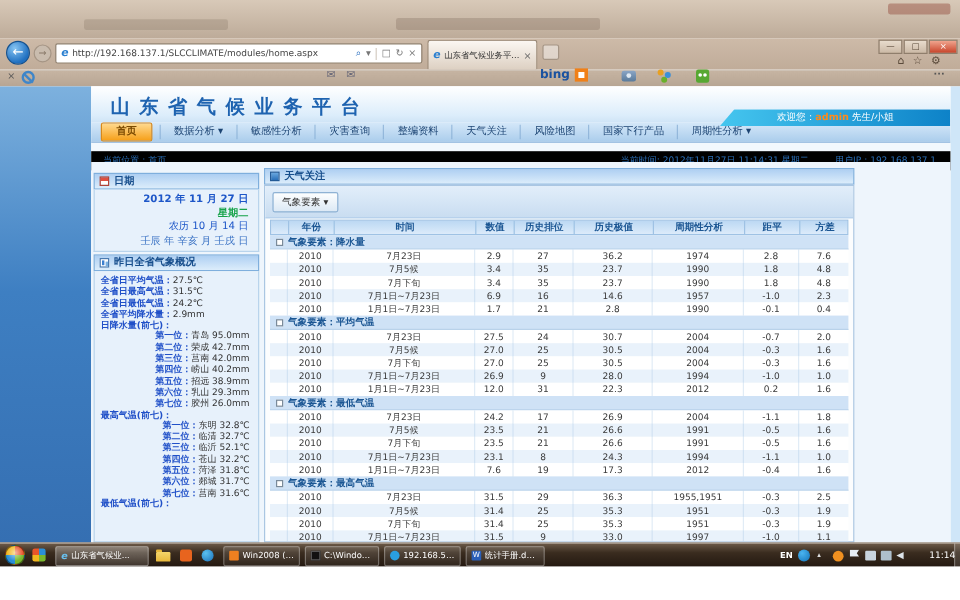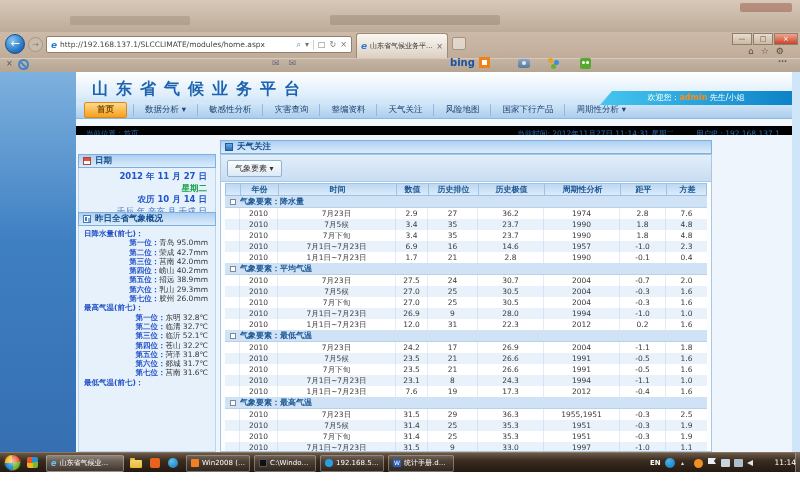--- a/index.html
+++ b/index.html
@@ -92,26 +92,26 @@
 .content { position:absolute; left:0; top:63px; width:716px; height:317px; background:#eef5fc; }
 
 
 .p-head { height:14px; background:linear-gradient(180deg,#aecff2,#dcedfb); border:1px solid #7fafdd;
   display:flex; align-items:center; gap:4px; padding:0 4px; font-size:8.5px; font-weight:bold; color:#174e8c; }
 .ico-cal { width:8px; height:8px; background:linear-gradient(180deg,#e05040 0 3px,#fff 3px); border:1px solid #b04438; }
 .ico-chart { width:8px; height:8px; background:#fff; border:1px solid #4a7ab0; position:relative; }
 .ico-chart::after { content:""; position:absolute; left:1px; bottom:1px; width:2px; height:4px; background:#3a7fd0; box-shadow:3px 1px 0 #7ab0e0; }
 .ico-panel { width:8px; height:8px; background:linear-gradient(180deg,#6aa8e0,#2a6fb8); border:1px solid #235a96; }
 
-.panel-date { position:absolute; left:2px; top:19px; width:138px; }
+.panel-date { position:absolute; left:2px; top:9px; width:138px; }
 .panel-date .p-body { background:#e7f1fb; border:1px solid #b9d4ec; border-top:none;
   text-align:right; padding:3px 8px 2px; font-size:8.5px; line-height:11.5px; }
 .d1 { color:#1d56c8; font-weight:bold; }
 .d2 { color:#17a34a; font-weight:bold; }
-.d3 { color:#1d56c8;font-weight:bold; }
+.d3 { color:#1d56c8; }
 .d4 { color:#3a72c4; }
 
 .panel-ov { position:absolute; left:2px; top:77px; width:138px; height:240px; }
 .panel-ov .p-body { background:#e7f1fb; border:1px solid #b9d4ec; border-top:none;
   height:226px; overflow:hidden; padding:3px 5px; font-size:7.5px; line-height:9.3px; }
 .stat-label, .grp-title, .rank-label { color:#2050c8; font-weight:bold; }
 .stat-val, .rank-val { color:#333; }
 .rank-line { text-align:right; padding-right:2px; }
 
 
@@ -285,20 +285,30 @@
             <div class="d4">壬辰 年 辛亥 月 壬戌 日</div>
           </div>
         </div>
 
         <div class="panel-ov">
           <div class="p-head">
             <span class="ico-chart"></span>
             <span>昨日全省气象概况</span>
           </div>
           <div class="p-body">
+            <div>
+
+                <div class="stat-line"><span class="stat-label">全省日平均气温：</span><span class="stat-val">27.5℃</span></div>
+
+                <div class="stat-line"><span class="stat-label">全省日最高气温：</span><span class="stat-val">31.5℃</span></div>
+
+                <div class="stat-line"><span class="stat-label">全省日最低气温：</span><span class="stat-val">24.2℃</span></div>
+
+                <div class="stat-line"><span class="stat-label">全省平均降水量：</span><span class="stat-val">2.9mm</span></div>
+              </div>
             <div>
 
                 <div class="grp-title">日降水量(前七)：</div>
                 <div>
 
                     <div class="rank-line"><span class="rank-label">第一位：</span><span class="rank-val">青岛 95.0mm</span></div>
 
                     <div class="rank-line"><span class="rank-label">第二位：</span><span class="rank-val">荣成 42.7mm</span></div>
 
                     <div class="rank-line"><span class="rank-label">第三位：</span><span class="rank-val">莒南 42.0mm</span></div>

